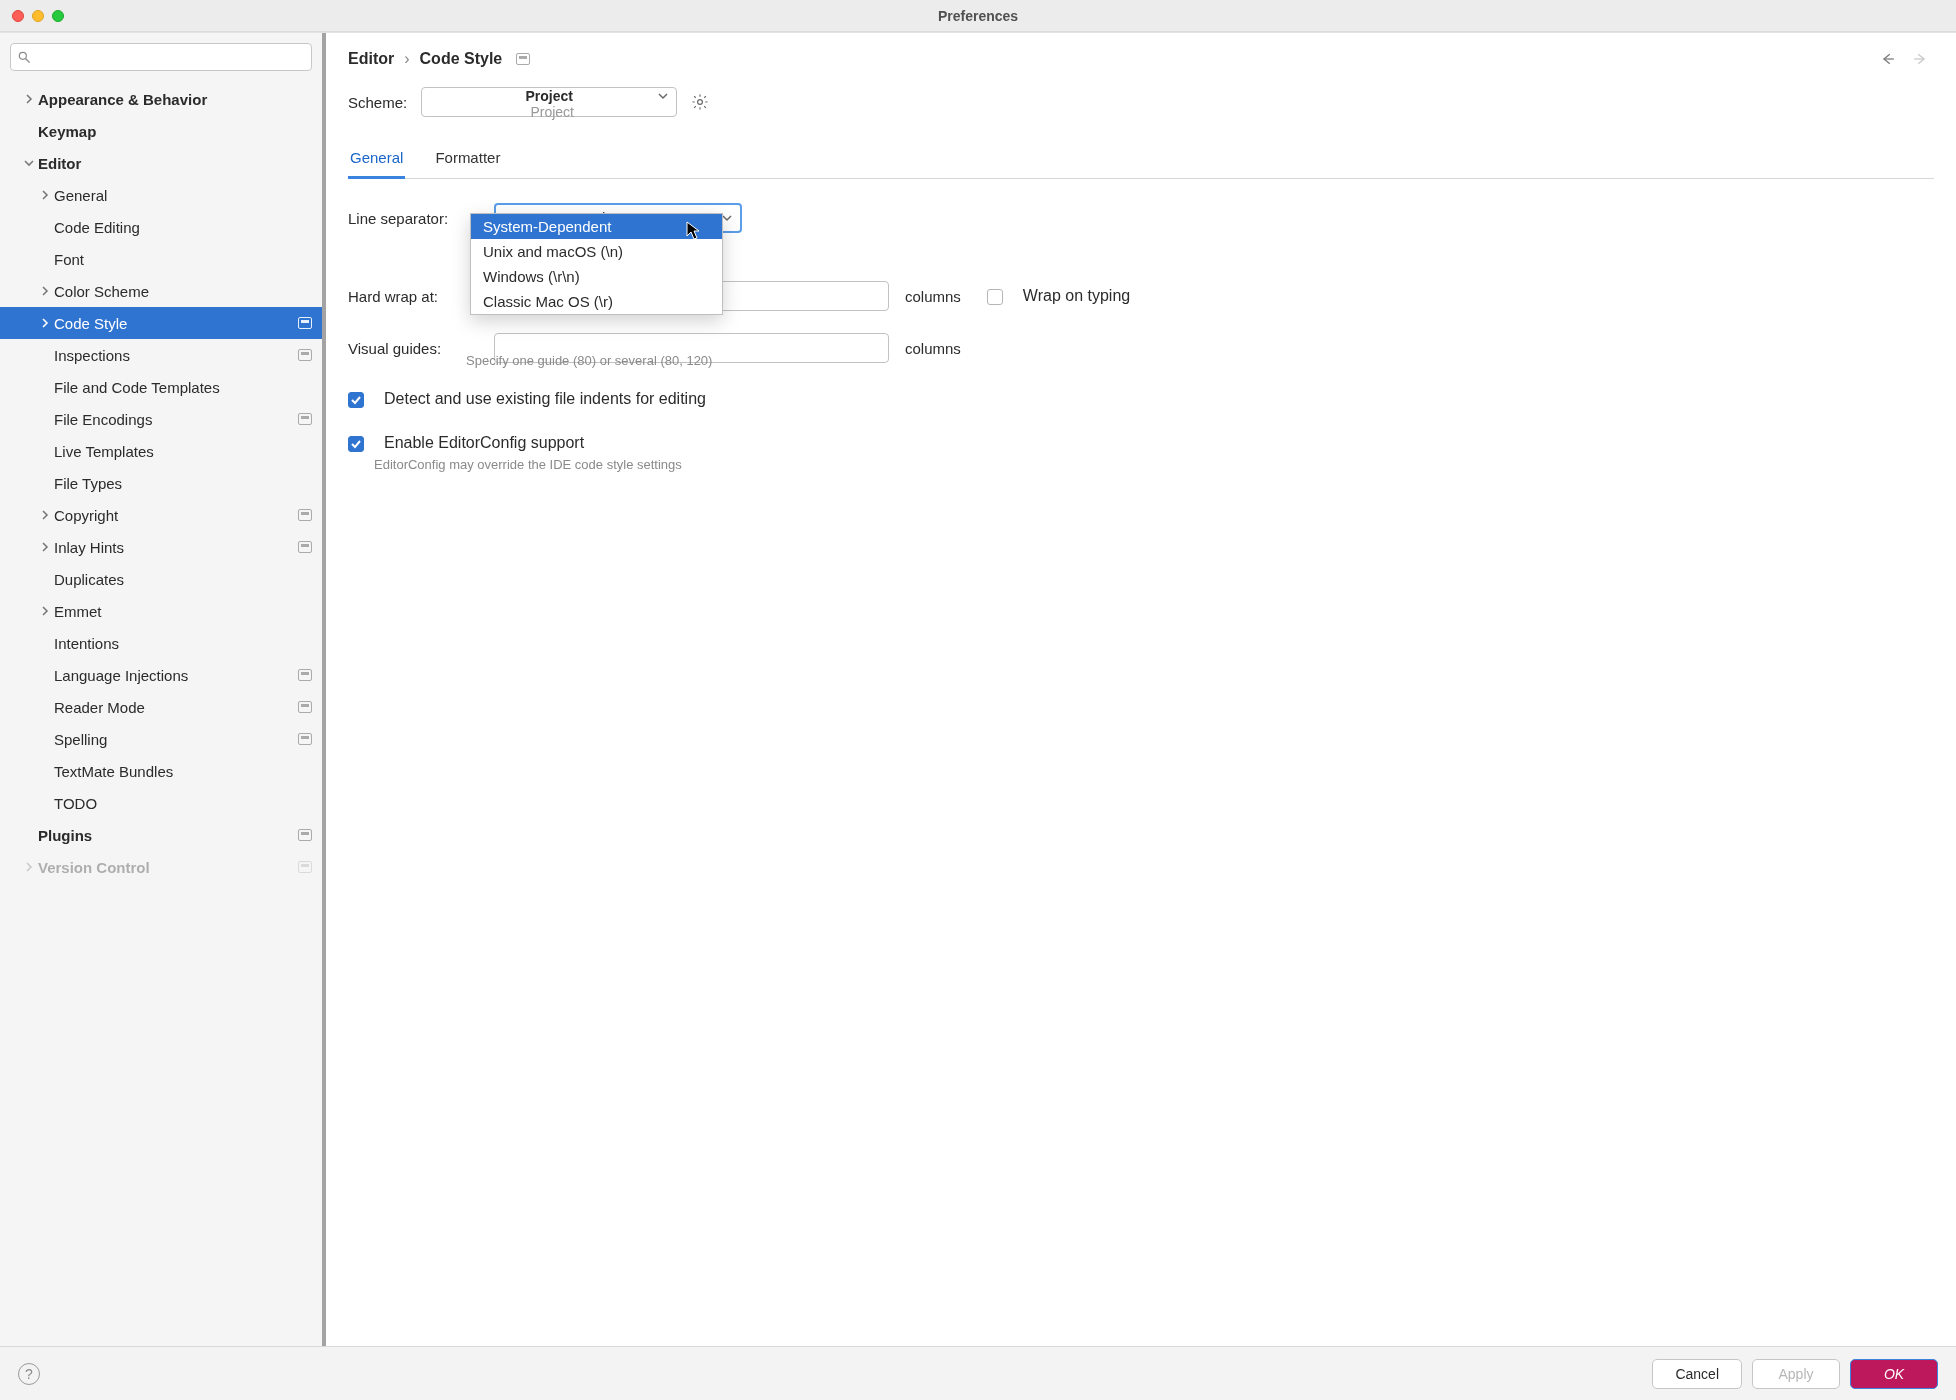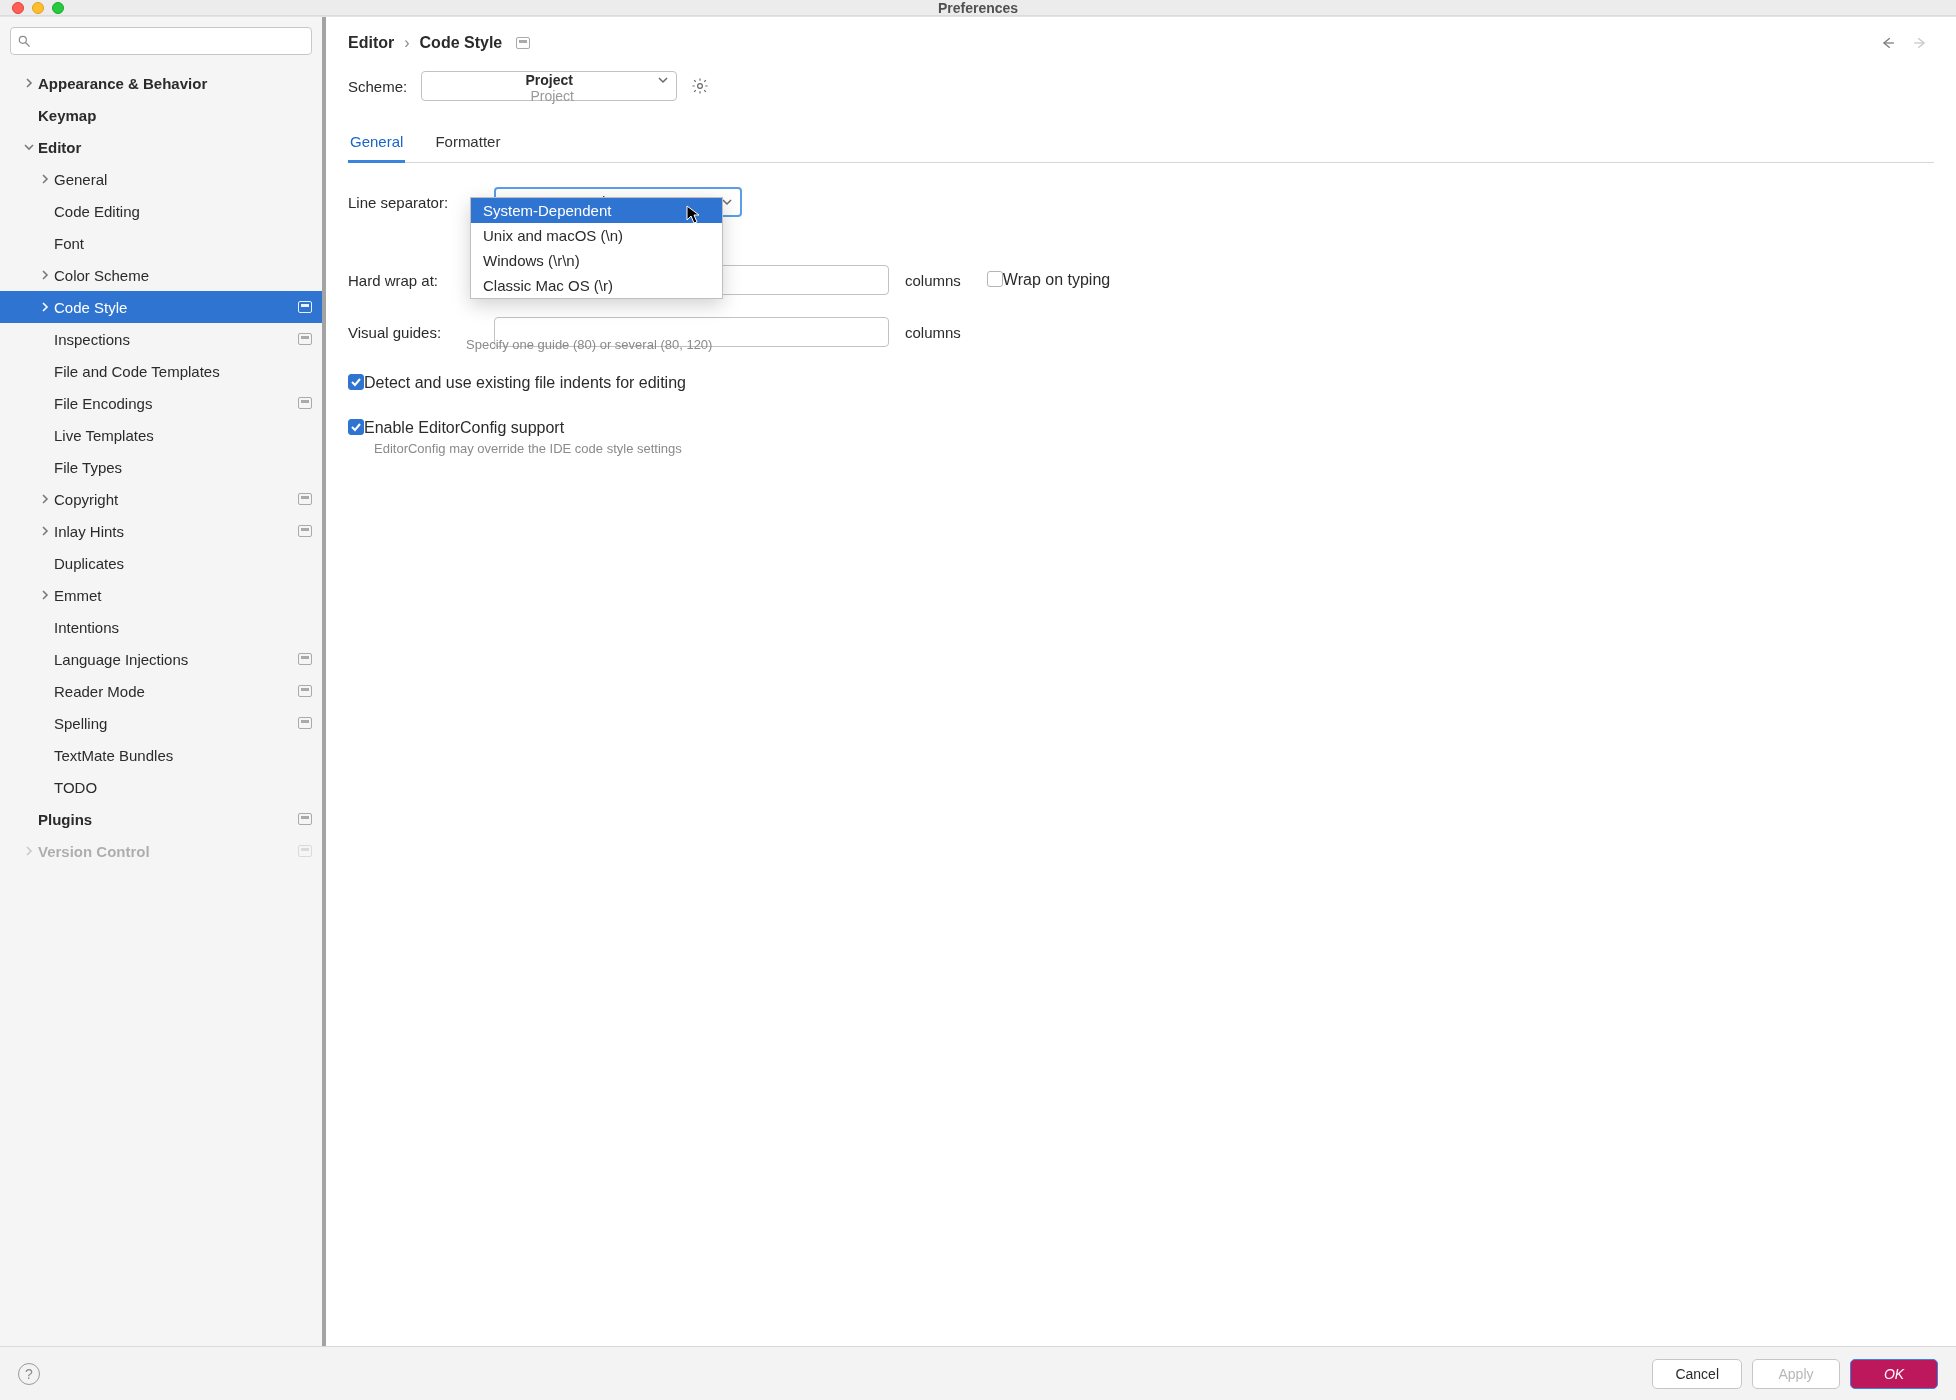--- a/index.html
+++ b/index.html
@@ -1,20 +1,20 @@
 <!DOCTYPE html>
 <html><head>
 <meta charset="utf-8">
 <style>
   * { box-sizing: border-box; margin: 0; padding: 0; }
   html, body { height: 100%; font-family: -apple-system, "Helvetica Neue", Arial, sans-serif; color: #2b2b2b; }
   body { display: flex; flex-direction: column; background: #f1f1f1; }
 
   
-  .titlebar { height: 16px; display: flex; align-items: center; background: #ececec; border-bottom: 1px solid #dcdcdc; position: relative; }
+  .titlebar { height: 32px; display: flex; align-items: center; background: #ececec; border-bottom: 1px solid #dcdcdc; position: relative; }
   .traffic { display: flex; gap: 8px; margin-left: 12px; }
   .dot { width: 12px; height: 12px; border-radius: 50%; }
   .dot.red { background: #ff5f56; border: 0.5px solid #e0443e; }
   .dot.yellow { background: #ffbd2e; border: 0.5px solid #dea123; }
   .dot.green { background: #27c93f; border: 0.5px solid #1aab29; }
   .title { position: absolute; left: 0; right: 0; text-align: center; font-weight: 600; font-size: 14px; color: #505050; pointer-events: none; }
 
   
   .content { flex: 1; display: flex; min-height: 0; border-top: 1px solid #e3e3e3; }
 
@@ -67,21 +67,21 @@
   .tab.active { color: #1a65c9; font-weight: 500; border-bottom: 3px solid #3a84e0; margin-bottom: -1px; }
 
   .main-body { padding: 24px 22px; position: relative; flex: 1; overflow: auto; }
   .row { display: flex; align-items: center; margin-bottom: 22px; gap: 16px; }
   .row-label { width: 130px; font-size: 15px; }
   .select-box { display: flex; align-items: center; border: 1px solid #c2c2c2; border-radius: 4px; background: #fff; height: 30px; padding: 0 10px; width: 248px; font-size: 14px; position: relative; }
   .select-box.focused { border: 2px solid #5a9de8; padding: 0 9px; }
   .select-box .dd { position: absolute; right: 8px; color: #6a6a6a; }
   .text-input { border: 1px solid #c2c2c2; border-radius: 4px; height: 30px; width: 395px; padding: 0 10px; font-size: 14px; background: #fff; }
   .units { font-size: 15px; }
-  .chk-wrap { display: inline-flex; align-items: flex-start; gap: 0; }
+  .chk-wrap { display: inline-flex; align-items: flex-end; gap: 20px; }
   .chk { width: 16px; height: 16px; border: 1px solid #b5b5b5; border-radius: 3px; background: #fff; display: inline-flex; align-items: center; justify-content: center; }
   .chk.checked { background: #2f74d0; border-color: #2f74d0; }
   .chk.checked svg { display: block; }
   .chk svg { display: none; }
   .hint { font-size: 13px; color: #8a8a8a; margin-left: 118px; margin-top: -16px; margin-bottom: 22px; }
   .hint2 { font-size: 13px; color: #8a8a8a; margin-left: 26px; margin-top: 4px; }
 
   
   .dropdown { position: absolute; background: #fff; border: 1px solid #bfbfbf; box-shadow: 0 6px 18px rgba(0,0,0,0.18); width: 253px; z-index: 10; }
   .dropdown .opt { padding: 4px 12px; font-size: 15px; cursor: default; }

